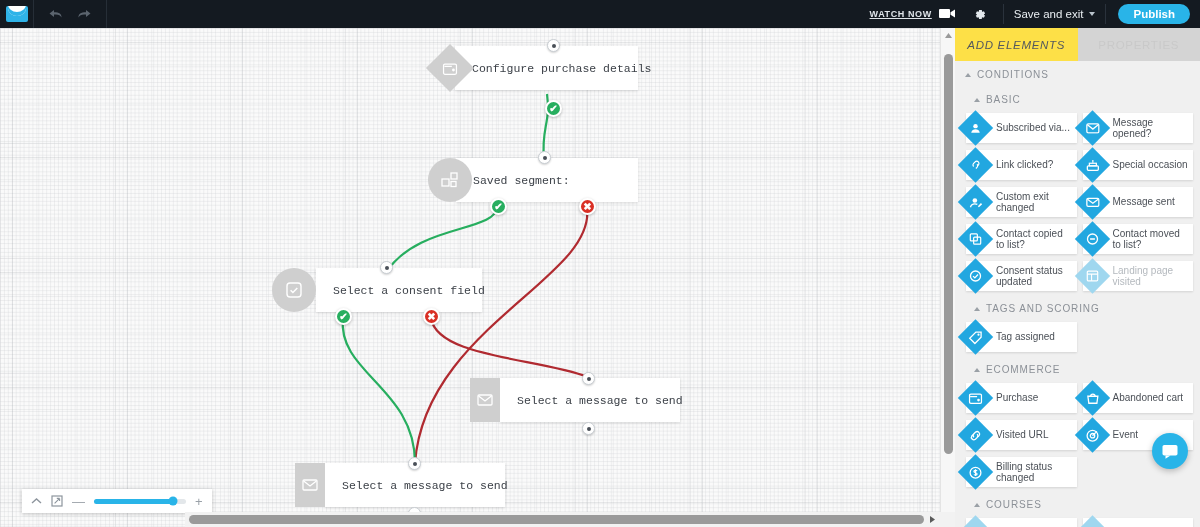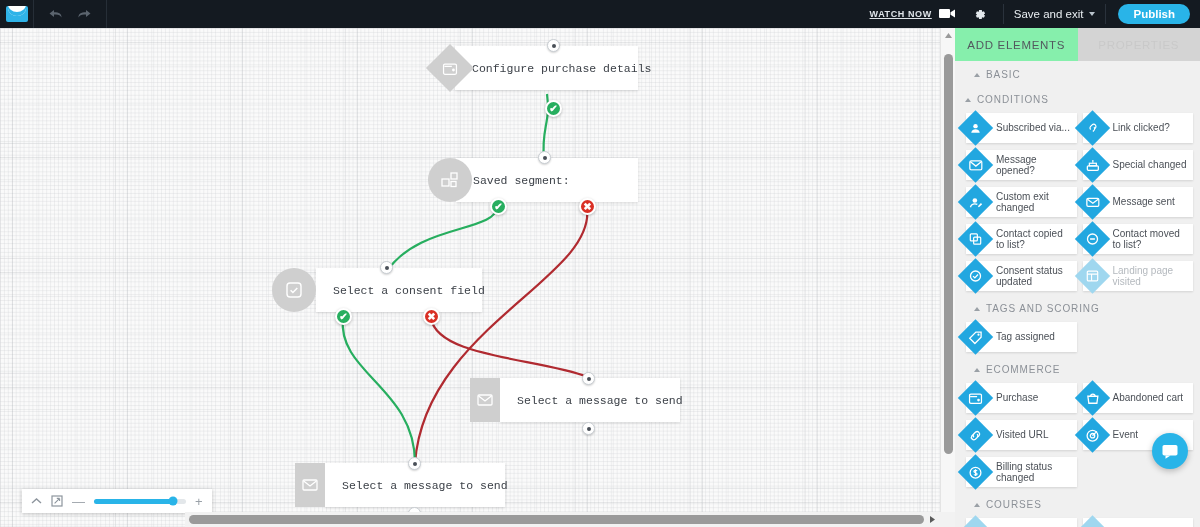--- a/index.html
+++ b/index.html
@@ -171,21 +171,21 @@
   
   .panel {
     position: absolute; top: 28px; right: 0; width: 245px; height: 499px;
     background: #f0f0f0; overflow: hidden; z-index: 50;
   }
   .panel-tabs { display: flex; height: 33px; }
   .tab {
     flex: 1; display: flex; align-items: center; justify-content: center;
     font-size: 11.5px; letter-spacing: .7px; color: #53585e;
   }
-  .tab.active { background: #86efac; }
+  .tab.active { background: #fde047; font-style: italic; }
   .tab.inactive { background: #d4d4d4; color: #c9c9c9; }
   .panel-body { padding: 0 0 4px 0; height: 466px; }
   .section-head {
     display: flex; align-items: center; gap: 6px; padding: 8px 0 6px 10px;
     font-size: 10px; letter-spacing: .9px; color: #8b9097;
   }
   .section-head.sub { padding-left: 19px; }
   .tri-up { width: 0; height: 0; border-left: 3.5px solid transparent;
     border-right: 3.5px solid transparent; border-bottom: 4px solid #9aa0a6; }
   .card-grid {
@@ -407,74 +407,74 @@
     </span>
   </div>
 
   <div class="panel">
     <div class="panel-tabs">
       <div class="tab active">ADD ELEMENTS</div>
       <div class="tab inactive">PROPERTIES</div>
     </div>
     <div class="panel-body">
 
+      <div class="section-head">
+        <span class="tri-up"></span>
+        <span>CONDITIONS</span>
+      </div>
+
       <div class="section-head sub">
         <span class="tri-up"></span>
         <span>BASIC</span>
       </div>
-
-      <div class="section-head">
-        <span class="tri-up"></span>
-        <span>CONDITIONS</span>
-      </div>
       <div class="card-grid">
         <div class="el-card">
             <span class="el-diamond">
               <span>
                 <svg width="13" height="13" viewBox="0 0 14 14">
                   <circle cx="7" cy="5" r="2.4" fill="#fff"></circle>
                   <path d="M2.4 12c.6-2.6 2.4-3.6 4.6-3.6S11 9.4 11.6 12z" fill="#fff"></path>
                 </svg>
               </span>
             </span>
             <span class="el-label">Subscribed via...</span>
           </div>
         <div class="el-card">
             <span class="el-diamond">
               <span>
+                <svg width="14" height="11" viewBox="0 0 14 11">
+                  <rect x="1" y="1" width="12" height="9" rx="1.4" fill="none" stroke="#fff" stroke-width="1.3"></rect>
+                  <path d="M1.6 2l5.4 4.2L12.4 2" fill="none" stroke="#fff" stroke-width="1.3"></path>
+                </svg>
+              </span>
+            </span>
+            <span class="el-label">Message opened?</span>
+          </div>
+        <div class="el-card">
+            <span class="el-diamond">
+              <span>
                 <svg width="13" height="13" viewBox="0 0 14 14">
                   <path d="M5 8.6a2.4 2.4 0 010-3.4l1.6-1.6a2.4 2.4 0 013.4 3.4L9 8" fill="none" stroke="#fff" stroke-width="1.3"></path>
                   <path d="M8.6 6.2a2.4 2.4 0 010 3.4l-1.2 1.2" fill="none" stroke="#fff" stroke-width="1.3"></path>
                 </svg>
               </span>
             </span>
             <span class="el-label">Link clicked?</span>
-          </div>
-        <div class="el-card">
-            <span class="el-diamond">
-              <span>
-                <svg width="14" height="11" viewBox="0 0 14 11">
-                  <rect x="1" y="1" width="12" height="9" rx="1.4" fill="none" stroke="#fff" stroke-width="1.3"></rect>
-                  <path d="M1.6 2l5.4 4.2L12.4 2" fill="none" stroke="#fff" stroke-width="1.3"></path>
-                </svg>
-              </span>
-            </span>
-            <span class="el-label">Message opened?</span>
           </div>
         <div class="el-card">
             <span class="el-diamond">
               <span>
                 <svg width="14" height="13" viewBox="0 0 14 13">
                   <rect x="1.5" y="7" width="11" height="4.5" rx="1" fill="none" stroke="#fff" stroke-width="1.3"></rect>
                   <rect x="3.5" y="4.4" width="7" height="2.6" fill="none" stroke="#fff" stroke-width="1.2"></rect>
                   <path d="M7 1.2v2.8" stroke="#fff" stroke-width="1.2"></path>
                 </svg>
               </span>
             </span>
-            <span class="el-label">Special changed</span>
+            <span class="el-label">Special occasion</span>
           </div>
         <div class="el-card">
             <span class="el-diamond">
               <span>
                 <svg width="14" height="13" viewBox="0 0 14 13">
                   <circle cx="6" cy="4.6" r="2.3" fill="#fff"></circle>
                   <path d="M1.6 11.4c.6-2.4 2.2-3.4 4.4-3.4 1 0 1.8.2 2.5.6" fill="none" stroke="#fff" stroke-width="1.4"></path>
                   <path d="M9.5 9.8l2.6-2.6 1.2 1.2-2.6 2.6-1.5.3z" fill="#fff"></path>
                 </svg>
               </span>

